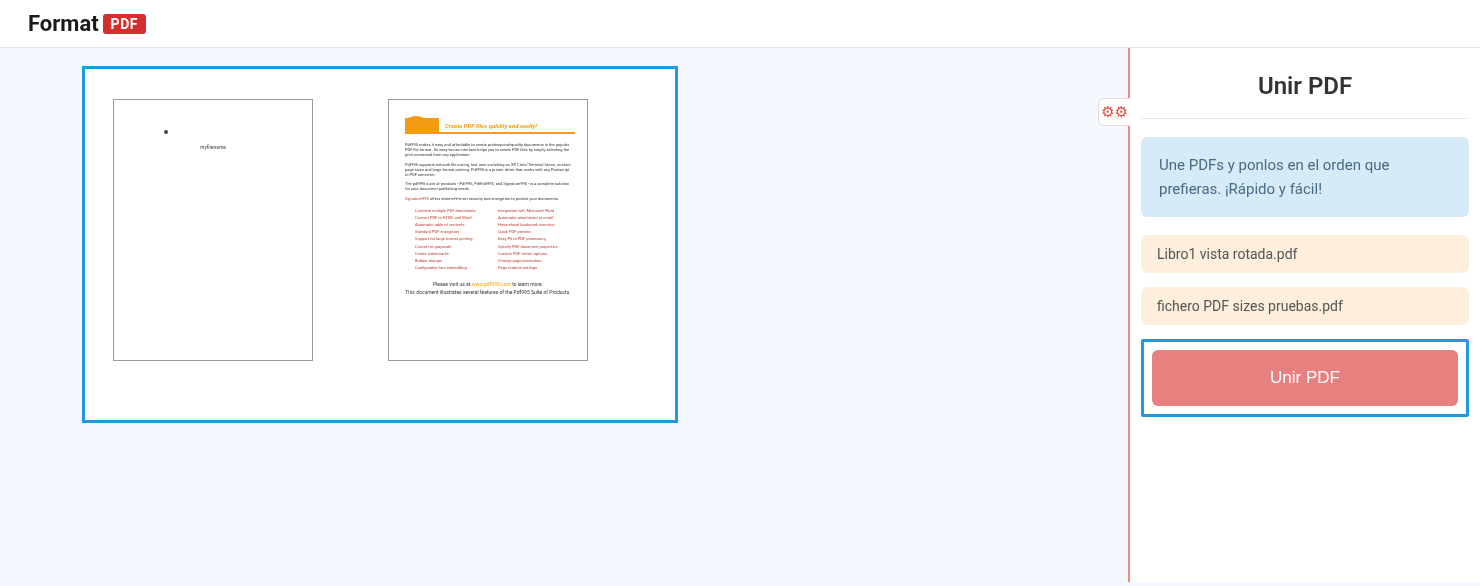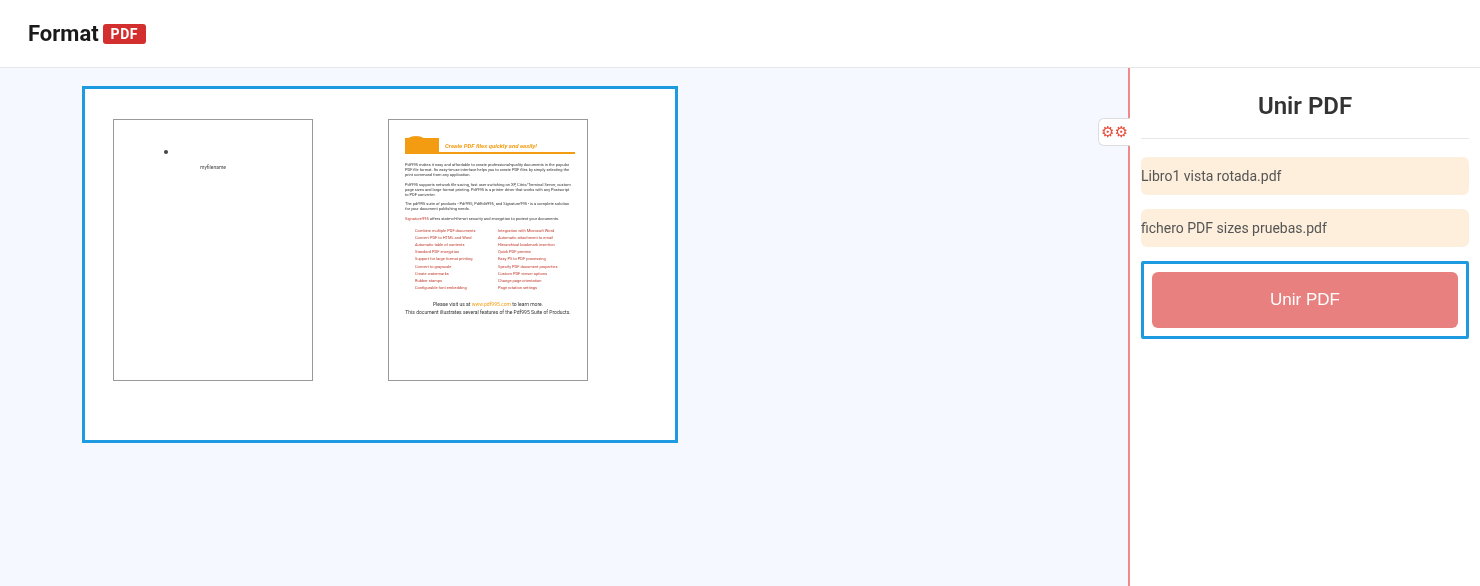--- a/index.html
+++ b/index.html
@@ -10,21 +10,21 @@
     body {
       font-family: -apple-system, BlinkMacSystemFont, "Segoe UI", Roboto, Helvetica, Arial, sans-serif;
       background: #f5f8ff;
       width: 1480px;
       height: 586px;
       overflow: hidden;
     }
     .header {
       background: #ffffff;
       border-bottom: 1px solid #e5e7eb;
-      height: 68px;
+      height: 48px;
       display: flex;
       align-items: center;
       padding-left: 28px;
     }
     .logo {
       display: flex;
       align-items: center;
       gap: 4px;
     }
     .logo-text {
@@ -198,21 +198,21 @@
       border-radius: 6px;
       padding: 16px 18px;
       color: #4a6a85;
       font-size: 15px;
       line-height: 1.6;
       margin-bottom: 18px;
     }
     .file-item {
       background: #fdefdc;
       border-radius: 6px;
-      padding: 11px 0;
+      padding: 11px 16px;
       color: #555;
       font-size: 14px;
       margin-bottom: 14px;
     }
     .action-wrap {
       border: 3px solid #1e9ae0;
       padding: 8px;
       border-radius: 2px;
     }
     .action-btn {
@@ -285,19 +285,20 @@
   </div>
 
   <div class="divider"></div>
 
   <div class="sidebar">
     <div class="gear-badge">
       <span class="gear-icon">⚙⚙</span>
     </div>
     <div class="sidebar-title">Unir PDF</div>
     <hr class="sidebar-hr">
+    <div class="info-box">Une PDFs y ponlos en el orden que prefieras. ¡Rápido y fácil!</div>
     <div class="file-item">Libro1 vista rotada.pdf</div>
     <div class="file-item">fichero PDF sizes pruebas.pdf</div>
     <div class="action-wrap">
       <button class="action-btn">Unir PDF</button>
     </div>
   </div>
 </div>
 
 </body></html>

